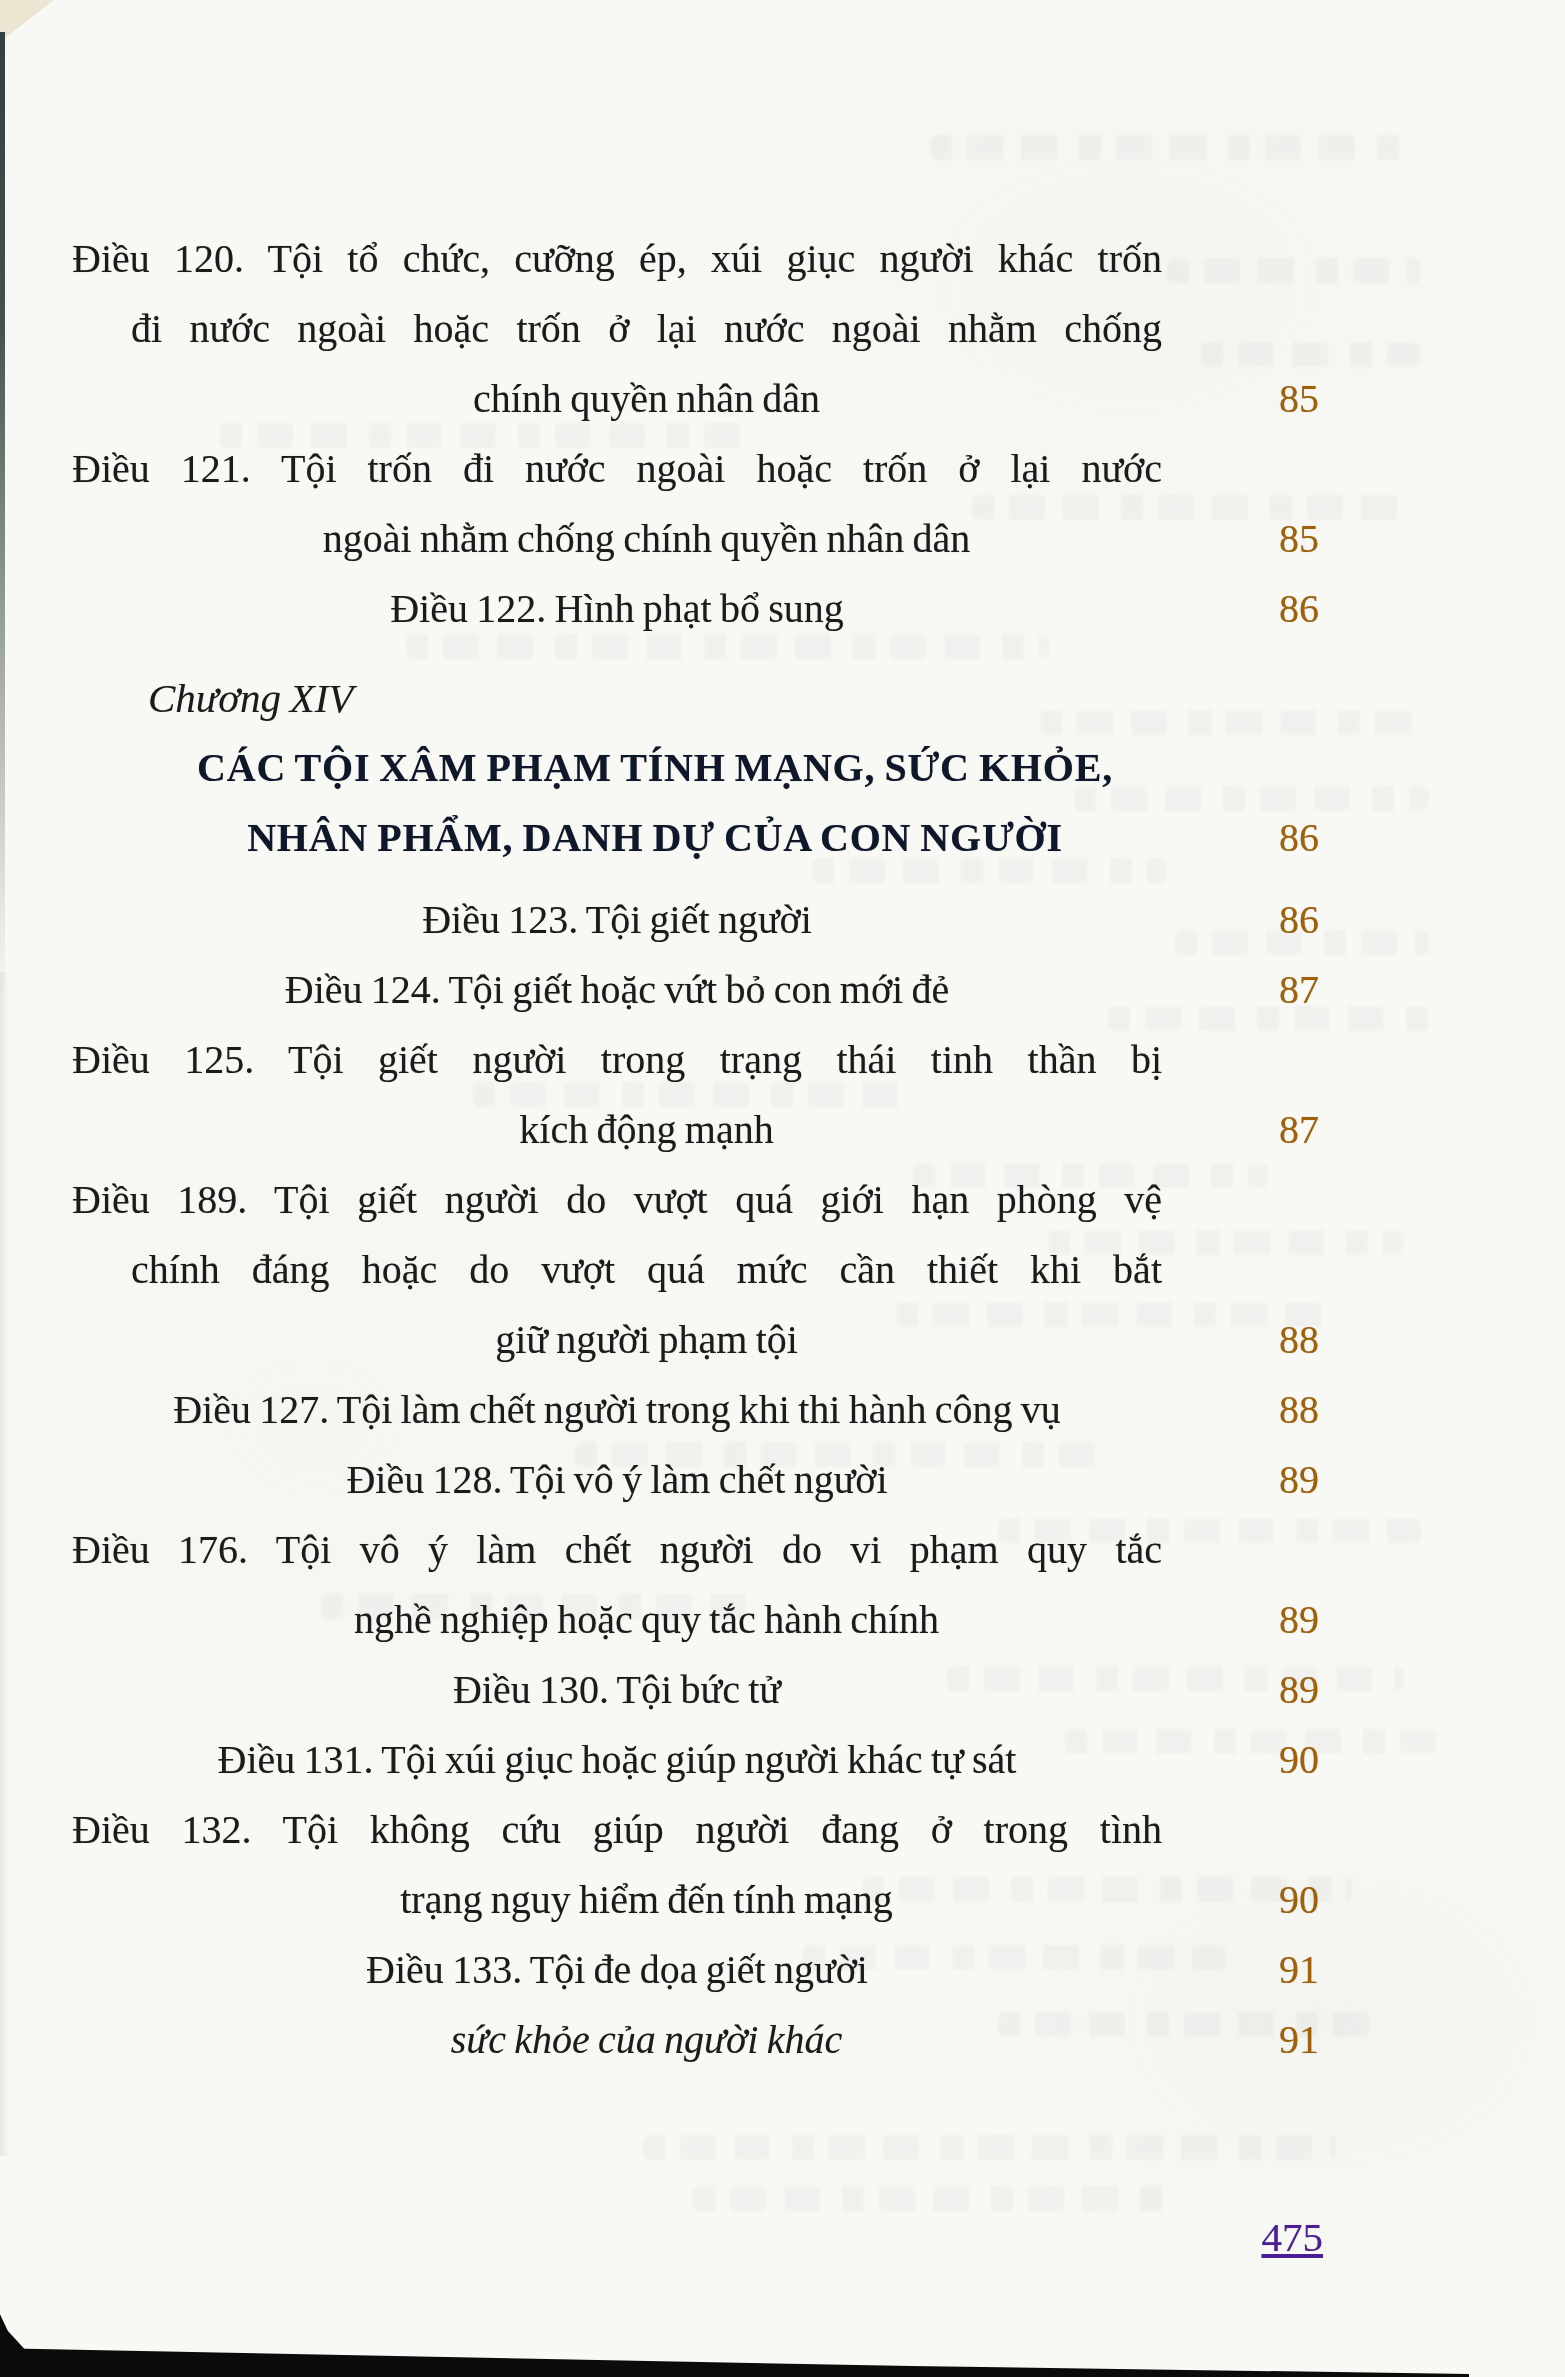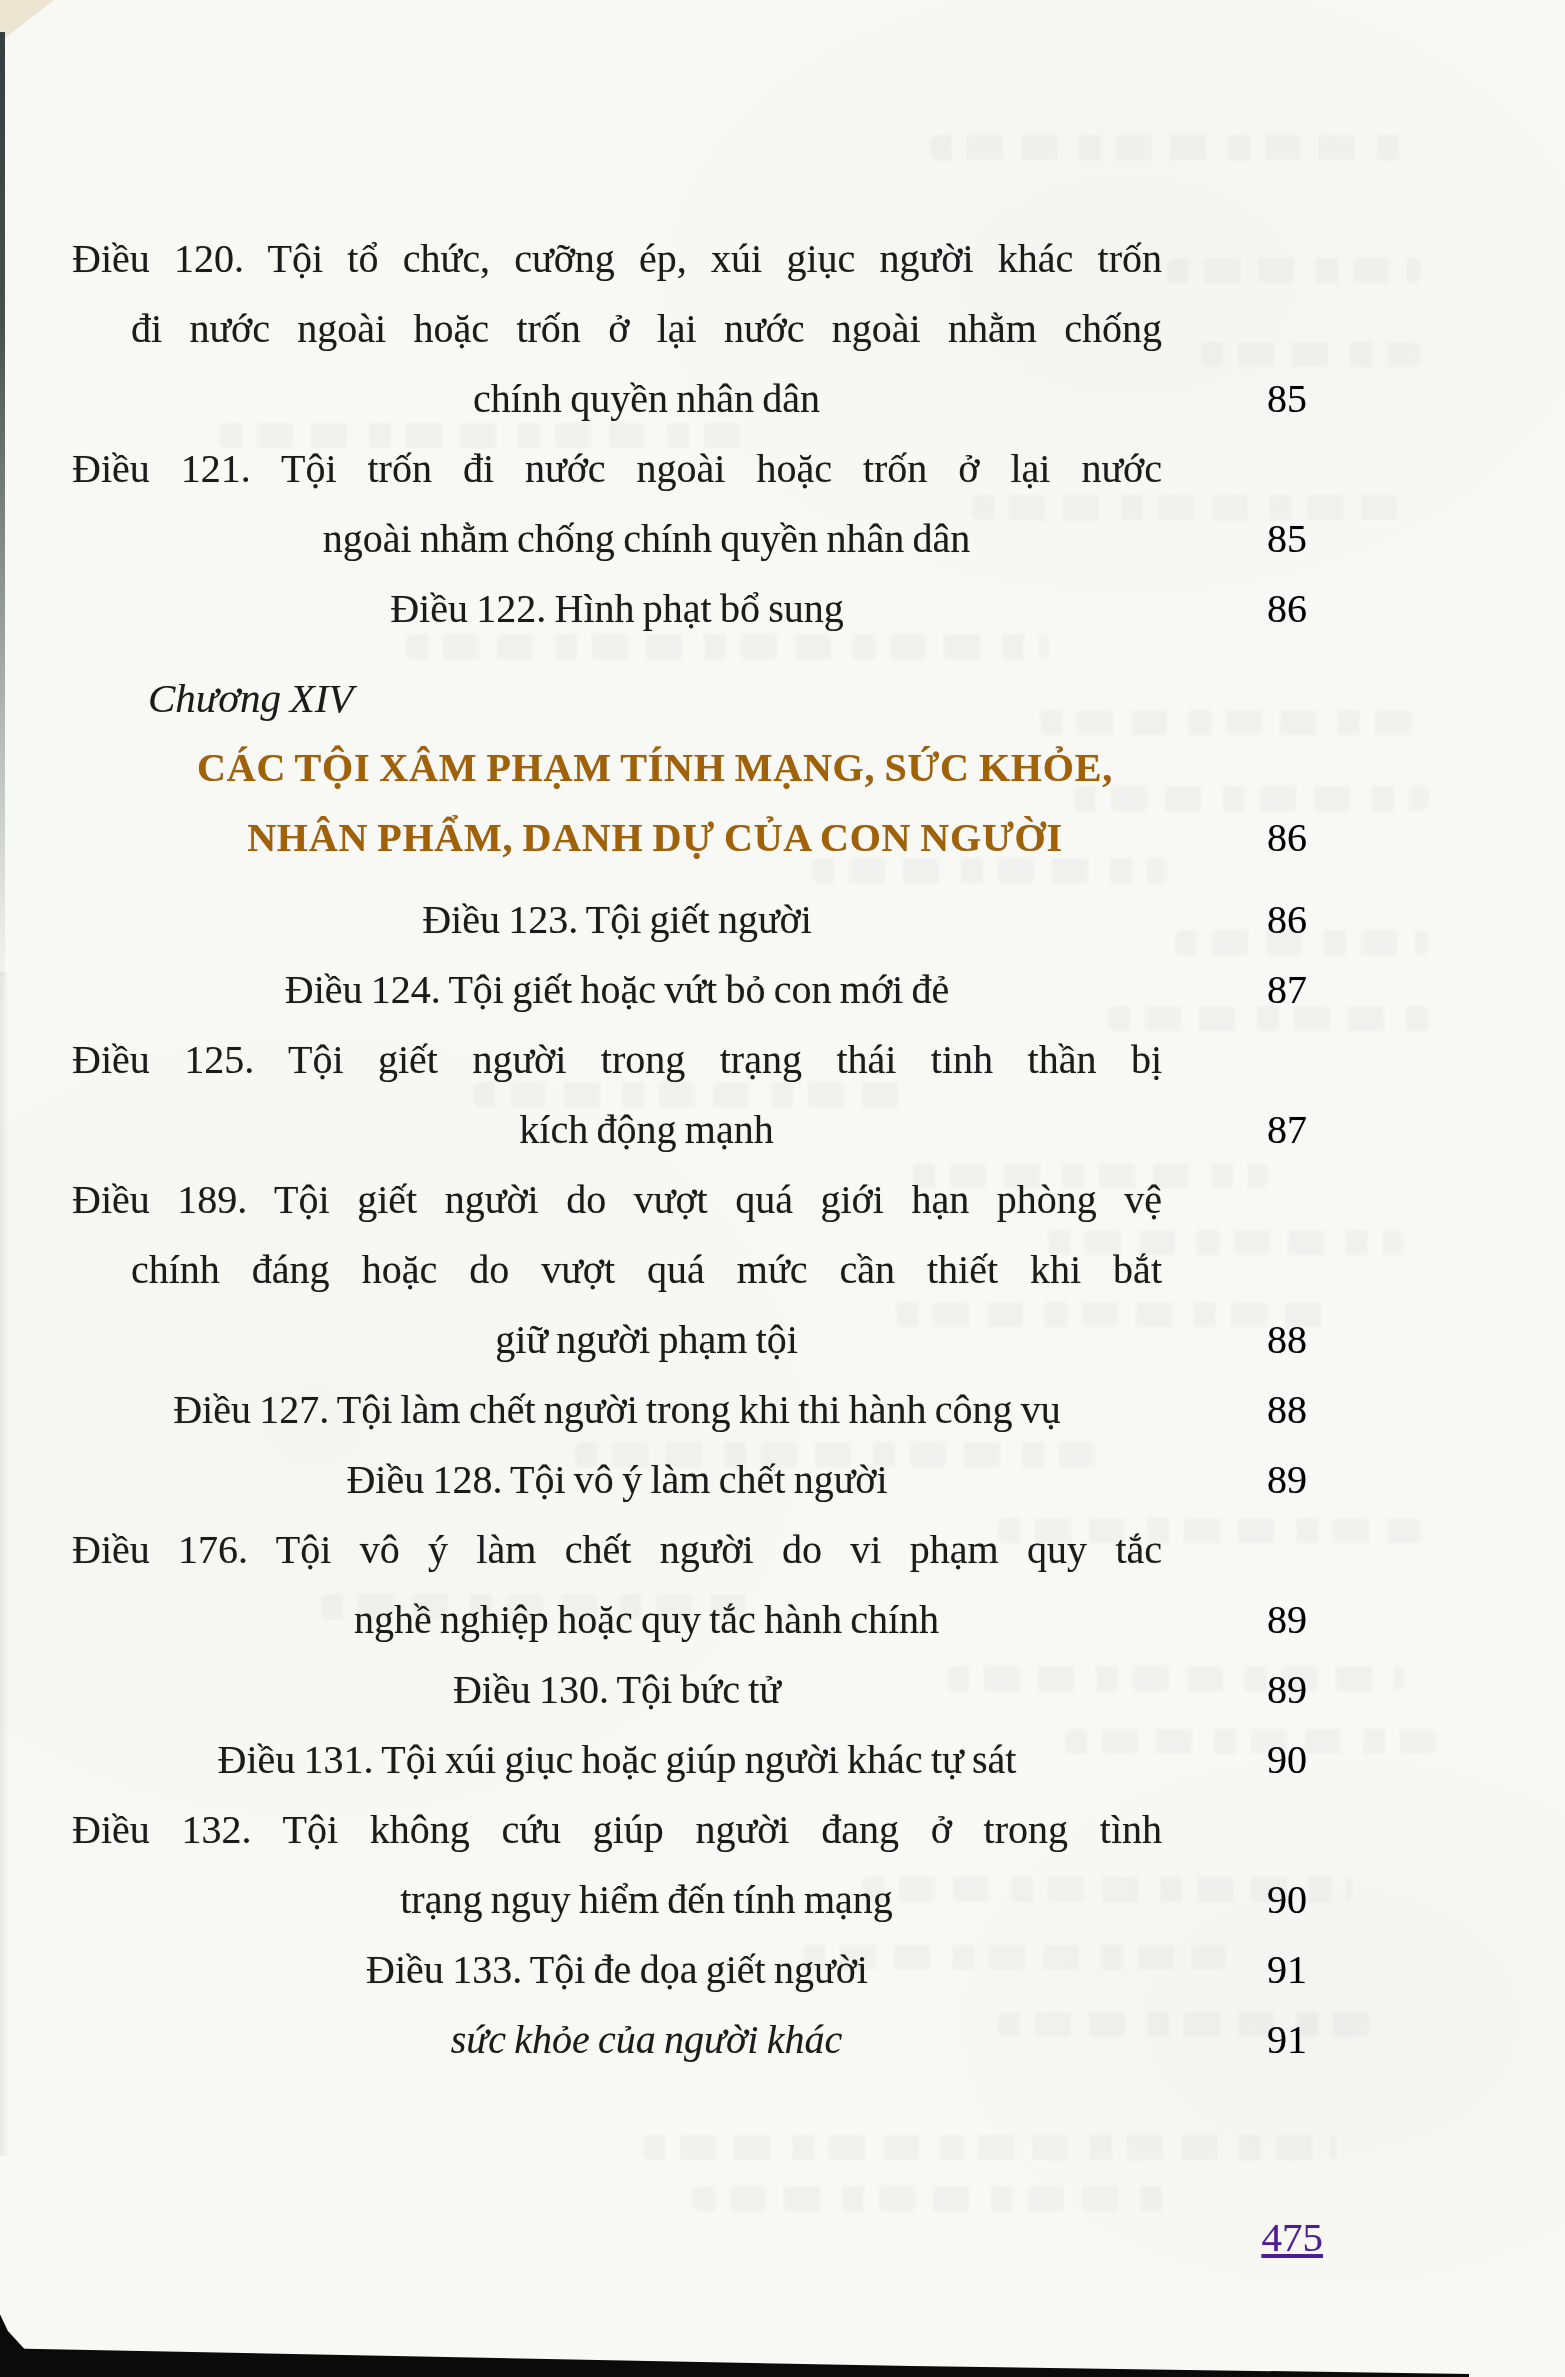--- a/index.html
+++ b/index.html
@@ -57,31 +57,31 @@
   }
   .entry{position:relative;}
   .line{
     line-height:70px;padding-right:161px;word-spacing:-1.7px;
     white-space:normal;
     text-align:center;
   }
   .line.just{text-align:justify;text-align-last:justify;}
   .line.cont{padding-left:59px;}
   .pg{
-    position:absolute;right:16px;bottom:0;line-height:70px;
-    color:#000000;
+    position:absolute;right:4px;bottom:0;line-height:70px;
+    color:#a16207;
   }
   .chapter{position:relative;margin-top:18.6px;margin-bottom:12px;}
   .chap-title{
     text-align:left;font-style:italic;padding-left:76px;
     font-size:41px;
   }
   .chap-head{
     font-weight:bold;letter-spacing:0.8px;
-    padding-left:76px;font-size:40px;color:#a16207;
+    padding-left:76px;font-size:40px;color:#0f172a;
   }
   .entry.italic .line{font-style:italic;}
   .folio{
     position:absolute;right:243px;top:2217px;
     font-size:41px;color:#4c1d95;line-height:41px;
     text-shadow:0 0 0.8px rgba(25,25,25,.38);
     text-decoration:underline;
   }
 </style>
 </head>

